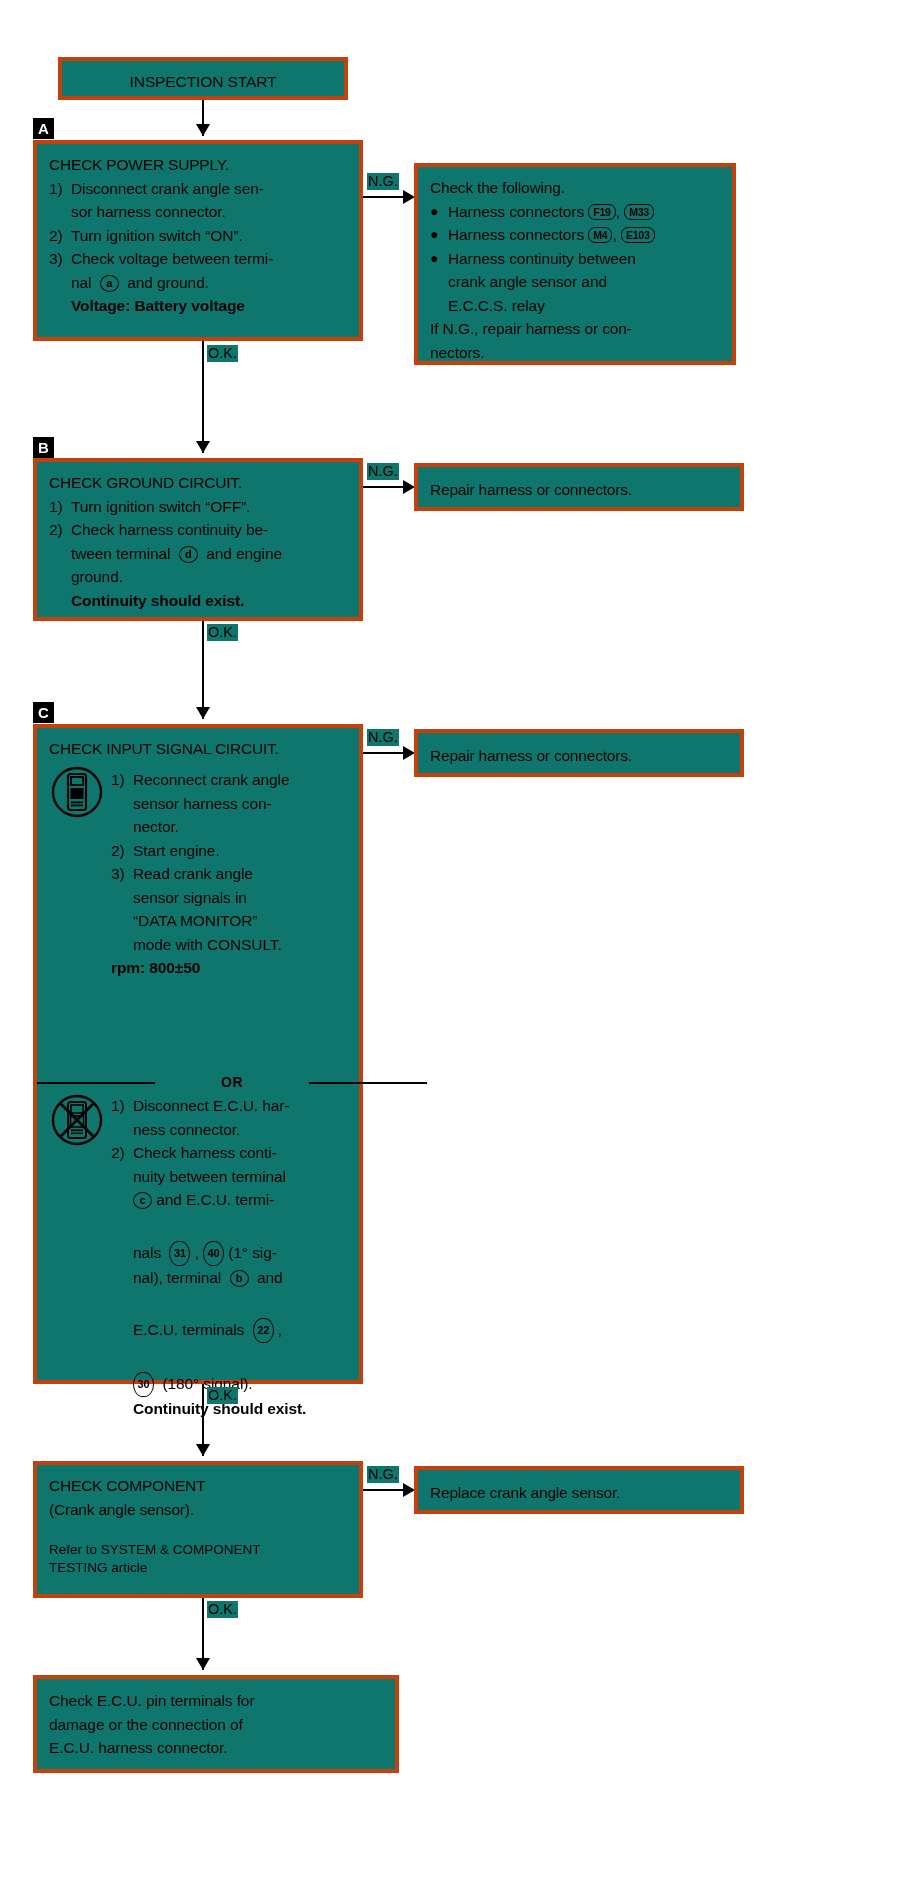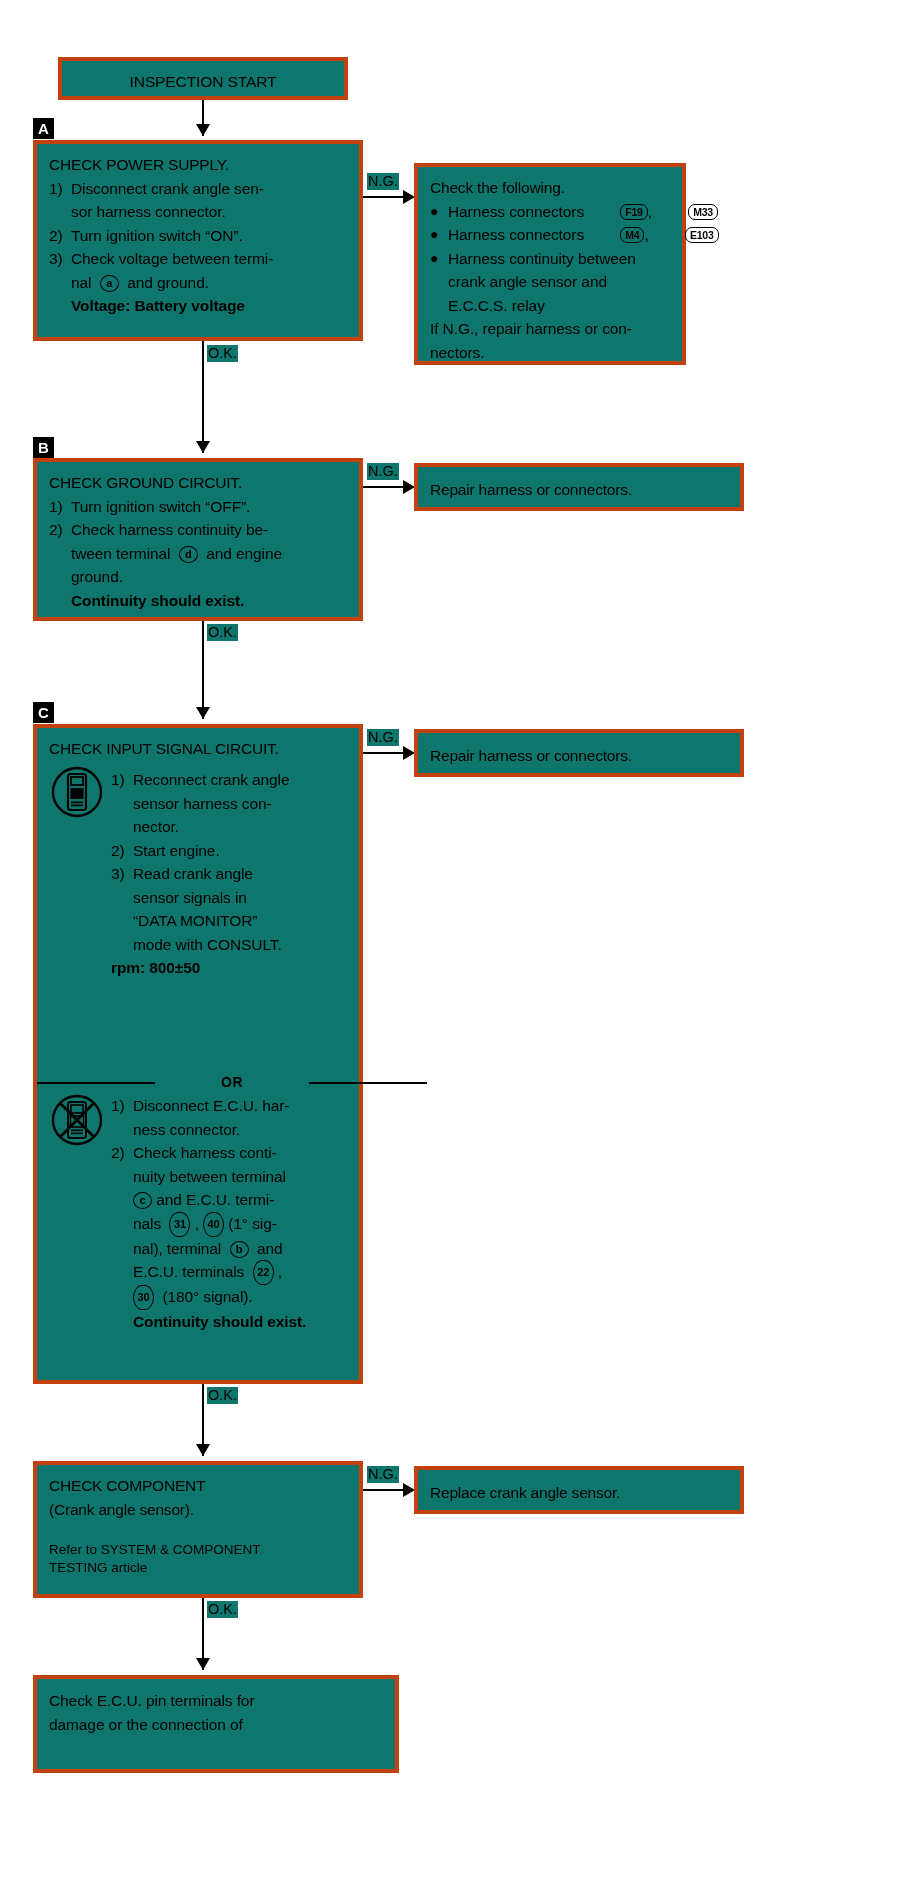--- a/index.html
+++ b/index.html
@@ -140,35 +140,35 @@
     min-width: 15px;
     height: 15px;
     text-align: center;
     vertical-align: 1px;
     padding: 0 1px;
     box-sizing: content-box;
   }
   .circ.wide {
     border-radius: 45%/50%;
     padding: 4px 2px;
+    margin-top: 29px;
   }
   
   .conn {
     display: inline-block;
     border: 1.6px solid #000;
     border-radius: 7px;
     font-size: 10.5px;
     font-weight: bold;
     line-height: 14px;
     height: 14px;
     padding: 0 4px;
     text-align: left;
     vertical-align: 1px;
     letter-spacing: -0.2px;
-    margin-left: 32px;
   }
 
   
   .or-divider {
     position: relative;
     height: 20px;
     margin: 2px 0 2px 0;
   }
   .or-divider .bar {
     position: absolute;
@@ -237,21 +237,21 @@
       </div>
 
       <div class="t bold" style="padding-left:22px;">Voltage: Battery voltage</div>
     </div>
   </div>
 
   <div class="hline" style="left:363px; top:196px; width:48px;"></div>
   <div class="arrow-right" style="left:403px; top:190px;"></div>
   <div class="edge-label" style="left:367px; top:173px;">N.G.</div>
 
-  <div class="box" style="left:414px; top:163px; width:272px; height:202px;">
+  <div class="box" style="left:414px; top:163px; width:322px; height:202px;">
     <div class="box-inner">
       <div class="hdr">Check the following.</div>
 
       <div class="row">
         <span class="marker dot">●</span>
         <span class="rowtext">
           <span>Harness connectors</span>
           <span class="conn">F19</span>,
           <span class="conn">M33</span>
         </span>
@@ -450,16 +450,17 @@
   </div>
 
   <div class="vline" style="left:202px; top:1598px; height:72px;"></div>
   <div class="arrow-down" style="left:196px; top:1658px;"></div>
   <div class="edge-label" style="left:207px; top:1601px;">O.K.</div>
 
   <div class="box" style="left:33px; top:1675px; width:366px; height:98px;">
     <div class="box-inner" style="padding:10px 10px 0 12px;">
       <div class="t">Check E.C.U. pin terminals for</div>
       <div class="t">damage or the connection of</div>
+      <div class="t">E.C.U. harness connector.</div>
     </div>
   </div>
 
 </div>
 
 </body></html>

